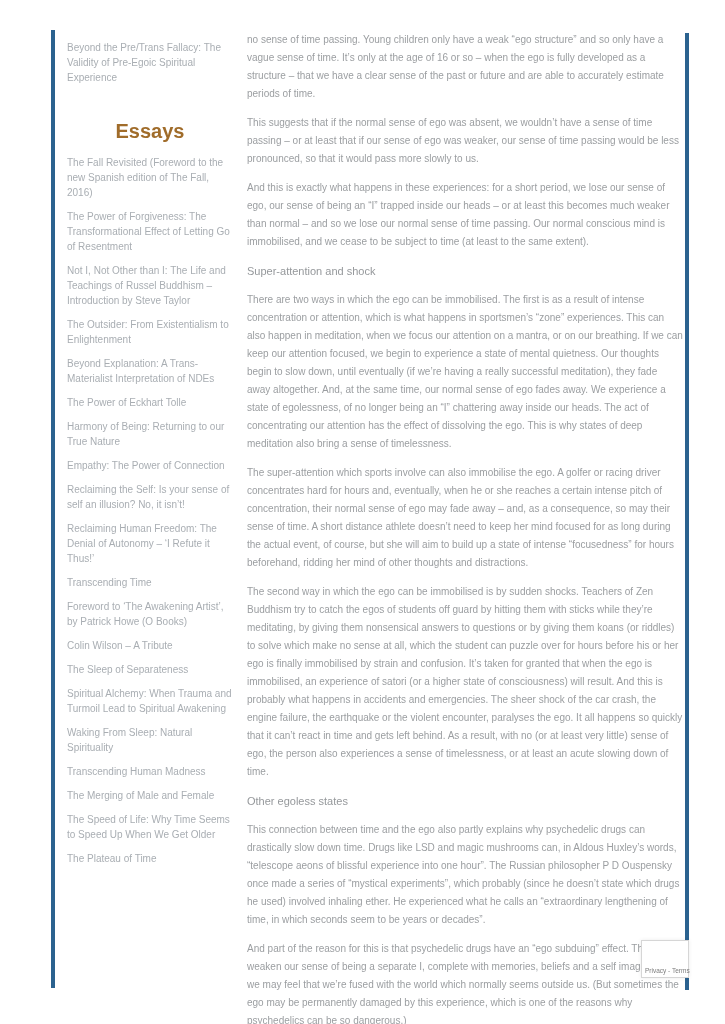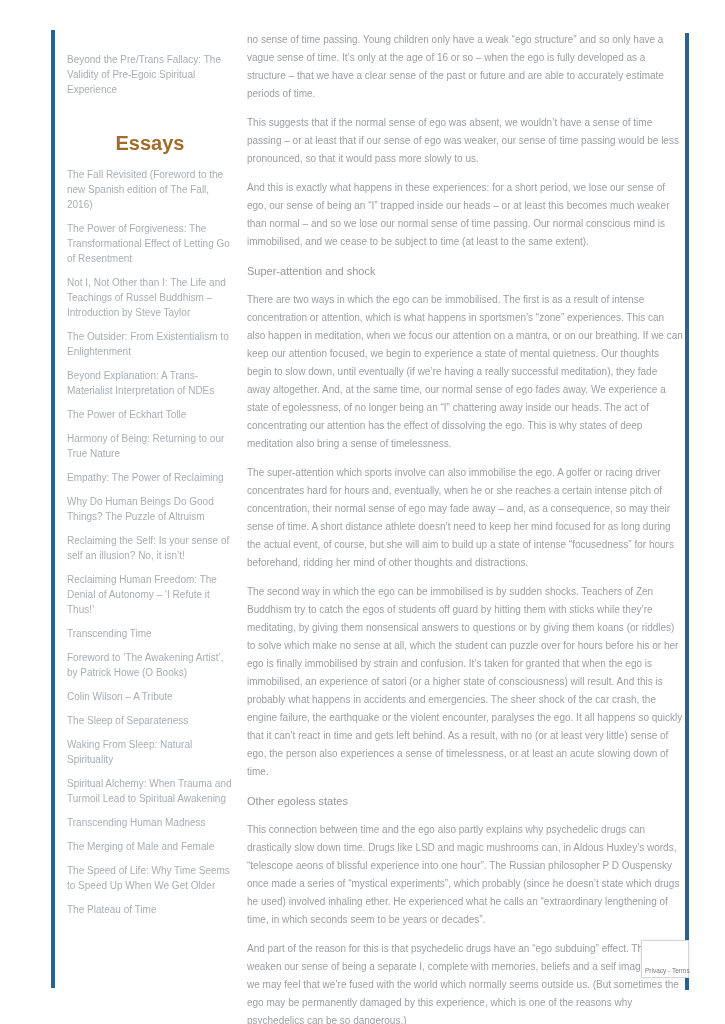--- a/index.html
+++ b/index.html
@@ -5,21 +5,21 @@
   html,body{margin:0;padding:0;}
   body{
     width:725px;height:1024px;position:relative;overflow:hidden;
     background:#ffffff;
     font-family:"Liberation Sans", sans-serif;
   }
   .rule{position:absolute;width:4px;background:#2b628f;}
   .rule-left{left:51px;top:30px;height:958px;}
   .rule-right{left:685px;top:33px;height:957px;}
 
-  .sidebar{position:absolute;left:67px;top:52px;width:166px;}
+  .sidebar{position:absolute;left:67px;top:40px;width:166px;}
   .side-item{
     font-size:10px;line-height:15px;color:#a9aeb3;
     margin-bottom:9px;cursor:pointer;
   }
   .essays-heading{
     font-size:20px;line-height:23px;font-weight:700;color:#a06c2a;
     text-align:center;margin:35px 0 12px 0;
   }
 
   .content{position:absolute;left:247px;top:31px;width:436px;}
@@ -60,39 +60,38 @@
 
 
       <div class="side-item">The Outsider: From Existentialism to Enlightenment</div>
 
       <div class="side-item">Beyond Explanation: A Trans-Materialist Interpretation of NDEs</div>
 
       <div class="side-item">The Power of Eckhart Tolle</div>
 
       <div class="side-item">Harmony of Being: Returning to our True Nature</div>
 
-      <div class="side-item">Empathy: The Power of Reclaiming</div>
+      <div class="side-item">Empathy: The Power of Connection</div>
 
-      <div class="side-item">Why Do Human Beings Do Good Things? The Puzzle of Altruism</div>
 
       <div class="side-item">Reclaiming the Self: Is your sense of self an illusion? No, it isn’t!</div>
 
       <div class="side-item">Reclaiming Human Freedom: The Denial of Autonomy – ‘I Refute it Thus!’</div>
 
       <div class="side-item">Transcending Time</div>
 
       <div class="side-item">Foreword to ‘The Awakening Artist’, by Patrick Howe (O Books)</div>
 
       <div class="side-item">Colin Wilson – A Tribute</div>
 
       <div class="side-item">The Sleep of Separateness</div>
 
+      <div class="side-item">Spiritual Alchemy: When Trauma and Turmoil Lead to Spiritual Awakening</div>
+
       <div class="side-item">Waking From Sleep: Natural Spirituality</div>
-
-      <div class="side-item">Spiritual Alchemy: When Trauma and Turmoil Lead to Spiritual Awakening</div>
 
       <div class="side-item">Transcending Human Madness</div>
 
       <div class="side-item">The Merging of Male and Female</div>
 
       <div class="side-item">The Speed of Life: Why Time Seems to Speed Up When We Get Older</div>
 
       <div class="side-item">The Plateau of Time</div>
     </nav>
 </aside>

